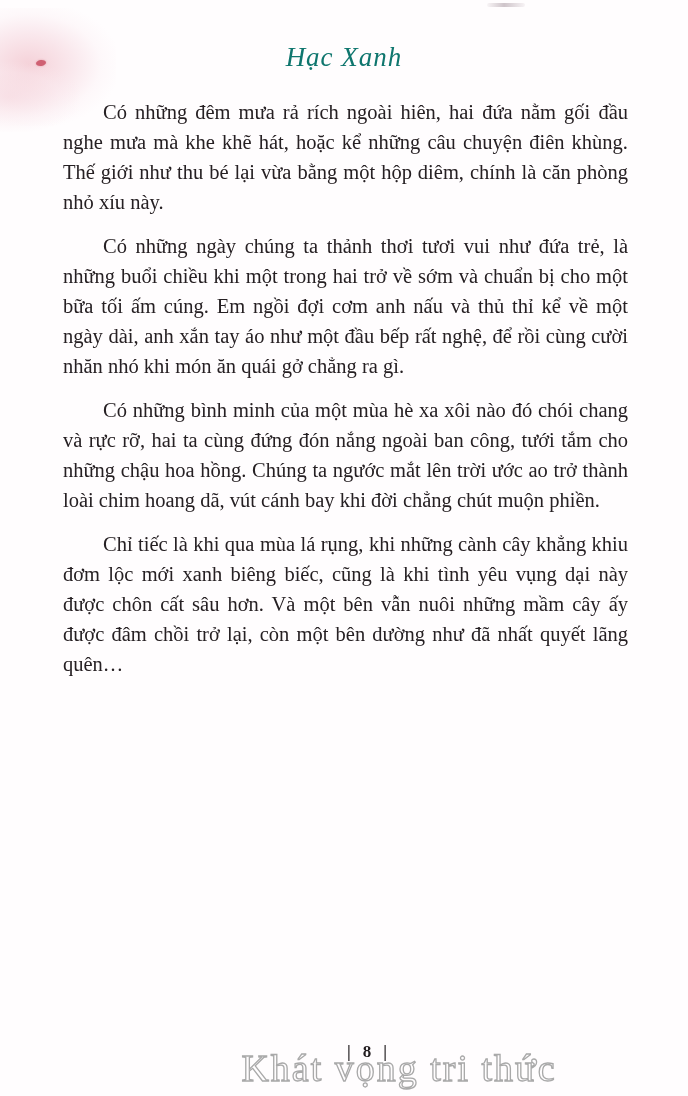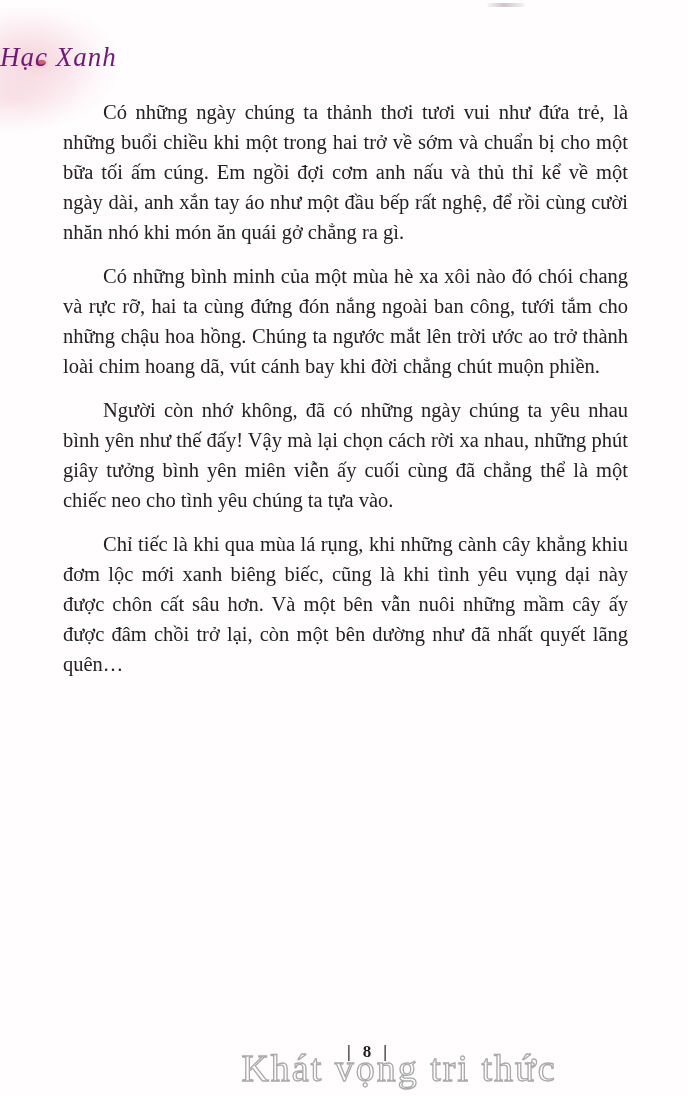--- a/index.html
+++ b/index.html
@@ -63,25 +63,25 @@
       rgba(190,172,180,0.10),
       rgba(158,140,150,0.50) 45%,
       rgba(225,214,220,0.25));
   }
 
   .running-header {
     position: absolute;
     top: 42px;
     left: 0;
     width: 100%;
-    text-align: left;
+    text-align: center;
     font-style: italic;
     font-size: 27px;
     letter-spacing: 1px;
-    color: #701a75;
+    color: #0f766e;
   }
 
   .body-text {
     position: absolute;
     left: 63px;
     top: 97px;
     width: 565px;
     color: #262023;
     font-size: 20.5px;
     line-height: 30px;
@@ -148,23 +148,23 @@
   <div class="stain"></div>
   <div class="stain2"></div>
   <div class="stain-dot"></div>
   <div class="top-smudge"></div>
 
   <div class="running-header">
     <span>Hạc Xanh</span>
   </div>
 
   <div class="body-text">
+    <p>Có những đêm mưa rả rích ngoài hiên, hai đứa nằm gối đầu nghe mưa mà khe khẽ hát, hoặc kể những câu chuyện điên khùng. Thế giới như thu bé lại vừa bằng một hộp diêm, chính là căn phòng nhỏ xíu này.</p>
     <p>Có những ngày chúng ta thảnh thơi tươi vui như đứa trẻ, là những buổi chiều khi một trong hai trở về sớm và chuẩn bị cho một bữa tối ấm cúng. Em ngồi đợi cơm anh nấu và thủ thỉ kể về một ngày dài, anh xắn tay áo như một đầu bếp rất nghệ, để rồi cùng cười nhăn nhó khi món ăn quái gở chẳng ra gì.</p>
     <p>Có những bình minh của một mùa hè xa xôi nào đó chói chang và rực rỡ, hai ta cùng đứng đón nắng ngoài ban công, tưới tắm cho những chậu hoa hồng. Chúng ta ngước mắt lên trời ước ao trở thành loài chim hoang dã, vút cánh bay khi đời chẳng chút muộn phiền.</p>
-    <p>Người còn nhớ không, đã có những ngày chúng ta yêu nhau bình yên như thế đấy! Vậy mà lại chọn cách rời xa nhau, những phút giây tưởng bình yên miên viễn ấy cuối cùng đã chẳng thể là một chiếc neo cho tình yêu chúng ta tựa vào.</p>
     <p>Chỉ tiếc là khi qua mùa lá rụng, khi những cành cây khẳng khiu đơm lộc mới xanh biêng biếc, cũng là khi tình yêu vụng dại này được chôn cất sâu hơn. Và một bên vẫn nuôi những mầm cây ấy được đâm chồi trở lại, còn một bên dường như đã nhất quyết lãng quên…</p>
   </div>
 
 
   <div class="page-number">
     <span class="bar">|</span>
     <span>8</span>
     <span class="bar">|</span>
   </div>
 

